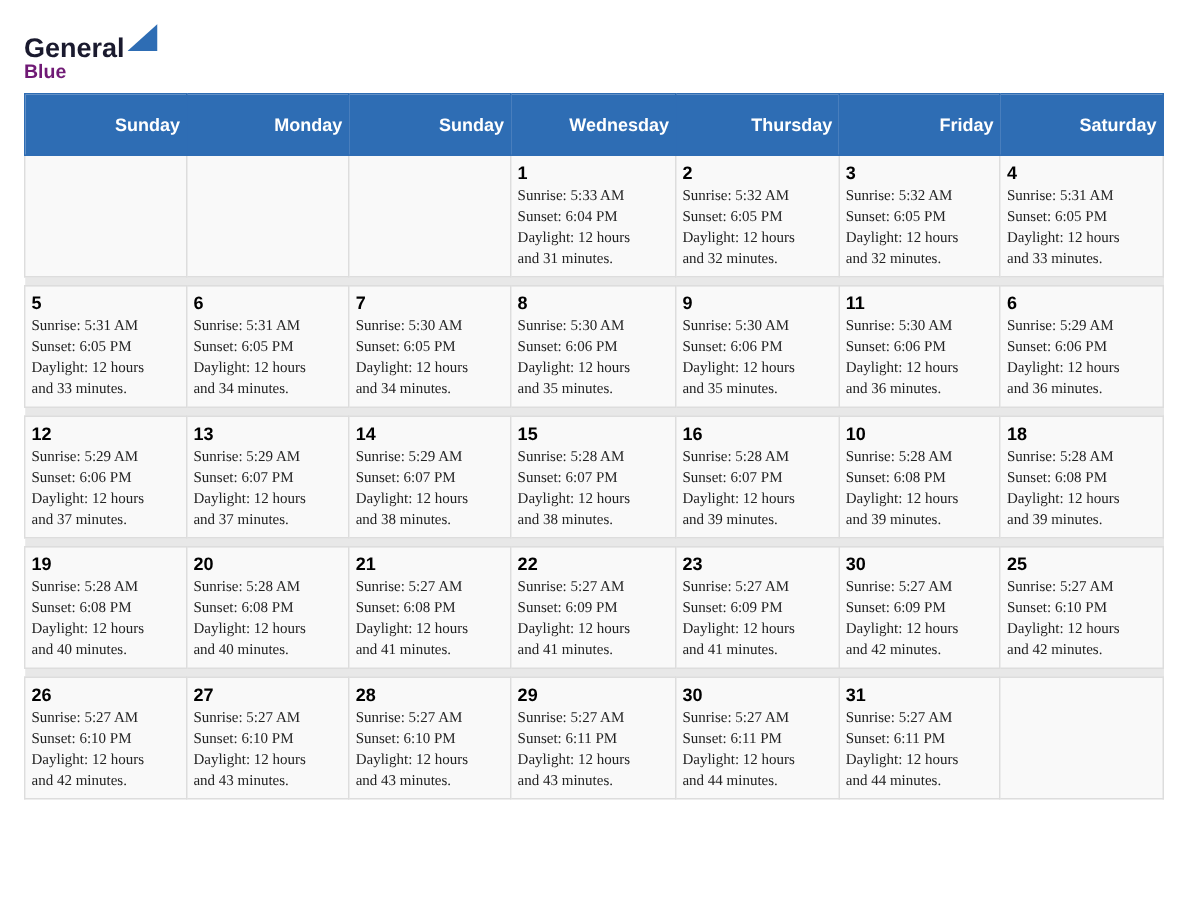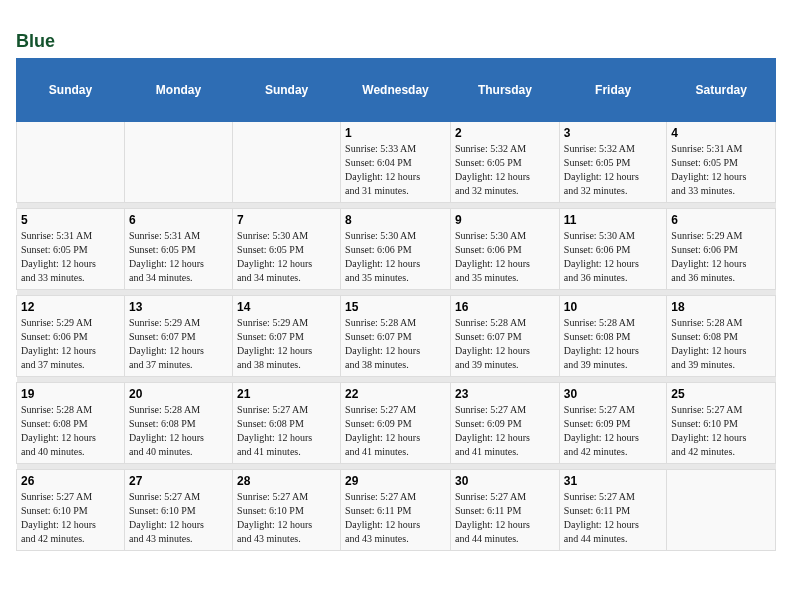--- a/index.html
+++ b/index.html
@@ -36,22 +36,22 @@
     table {
       width: 100%;
       border-collapse: collapse;
       font-size: 11px;
     }
     thead tr {
       background-color: #2e6db4;
       color: white;
     }
     thead th {
-      padding: 24px 4px;
-      text-align: center;
+      padding: 13px 4px;
+      text-align: right;
       font-weight: bold;
       font-size: 12px;
       border: 1px solid #2e6db4;
     }
     tbody tr {
       background: #fff;
     }
     tbody tr:nth-child(odd) {
       background: #f9f9f9;
     }
@@ -82,21 +82,31 @@
       border: none;
       padding: 0;
     }
   </style>
 </head>
 <body>
 
 <div class="header">
   <div class="logo-wrapper">
     <div>
-      <div style="font-size:18px; font-weight:bold; color:#14532d; line-height:1; margin-top:16px;">Blue</div>
+      <div style="display:flex; align-items:flex-end; gap:0;">
+        <div style="font-size:18px; font-weight:bold; color:#1a1a2e; line-height:1;">
+          <span style="color:#1a1a2e;">General</span>
+        </div>
+        <div style="position:relative; margin-left:2px; margin-bottom:2px;">
+          <svg width="20" height="18" viewBox="0 0 20 18">
+            <polygon points="0,18 20,18 20,0" fill="#2e6db4"></polygon>
+          </svg>
+        </div>
+      </div>
+      <div style="font-size:13px; font-weight:bold; color:#701a75; line-height:1; margin-top:0px;">Blue</div>
     </div>
   </div>
   <div class="title-block">
     <div class="main-title"></div>
     <div class="subtitle"></div>
   </div>
 </div>
 
 <table>
   <thead>

